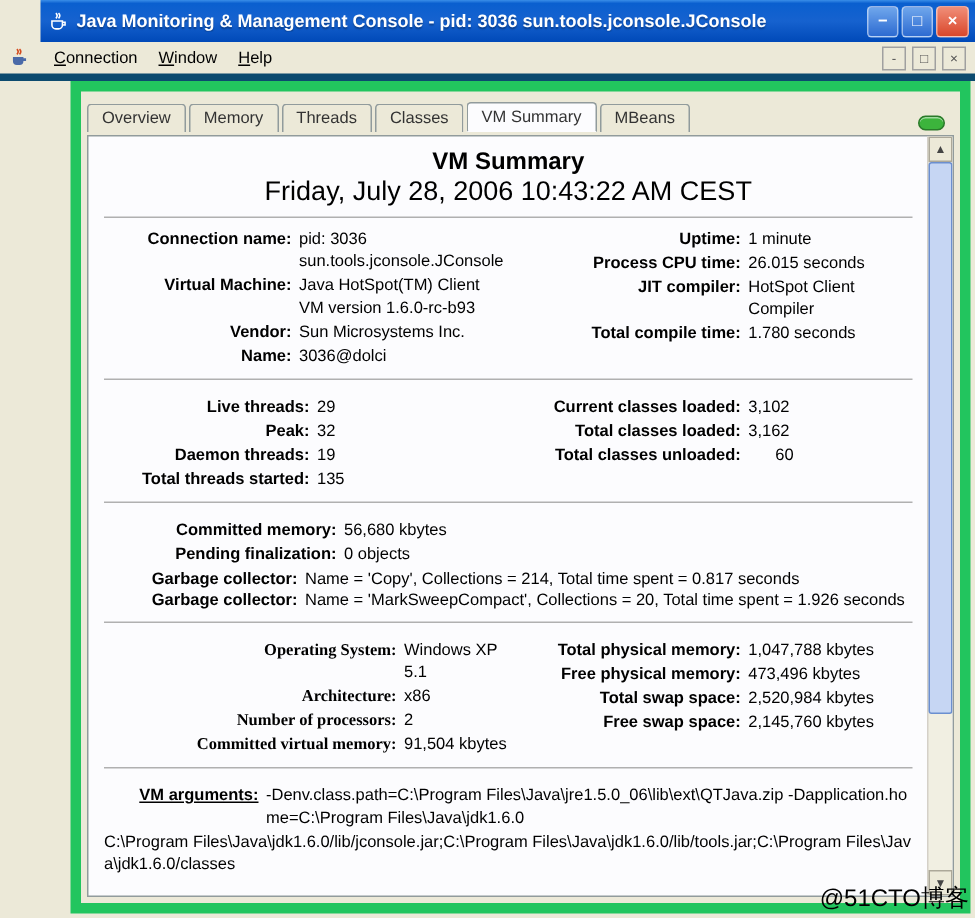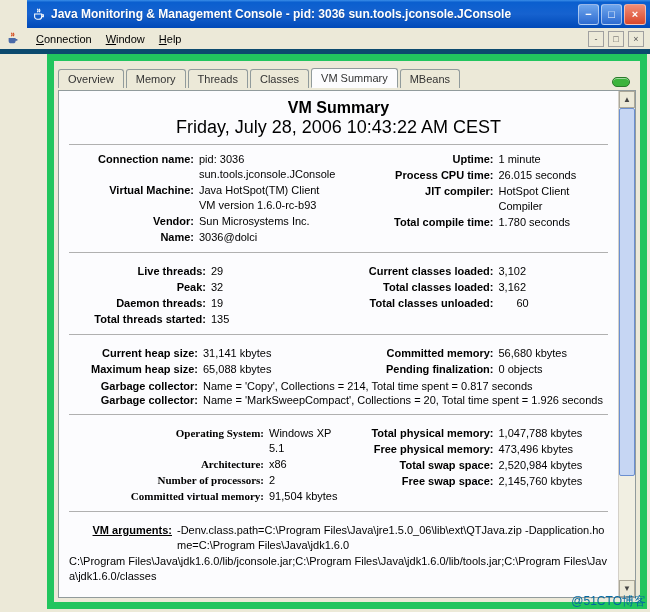--- a/index.html
+++ b/index.html
@@ -51,21 +51,21 @@
 .col.right .k { width:160px; }
 .col.threads .k { width:142px; }
 .col.heap .k { width:134px; }
 .col.os .k { width:200px;font-family:Liberation Serif, serif; }
 .gc-row { margin:2px 0; }
 .gc-row .k { display:inline-block; width:134px; text-align:right; font-weight:bold; padding-right:5px; }
 
 .args .k { width:108px;text-decoration:underline; }
 .args .v { word-break:break-all; }
 
-.watermark { position:absolute; right:4px; bottom:2px; font-size:12px; color:#0369a1; pointer-events:none; }
+.watermark { position:absolute; right:4px; bottom:2px; font-size:16px; color:#000000; pointer-events:none; }
 .java-cup { width:14px; height:14px; }
 </style>
 </head>
 <body>
 
 <div class="titlebar">
   <span class="tb-icon">
     <svg class="java-cup" viewBox="0 0 16 16">
         <path d="M3 8 h8 v3 a3 3 0 0 1 -3 3 h-2 a3 3 0 0 1 -3 -3 z M11 9 h2 v2 h-2 z M6 2 q2 2 0 4 M8 2 q2 2 0 4" stroke="#fff" fill="none" stroke-width="1.2"></path>
       </svg>
@@ -186,30 +186,20 @@
             <div class="kv">
                 <div class="k">Total classes unloaded:</div>
                 <div class="v" style="padding-left:18px">60</div>
               </div>
           </div>
         </div>
       </div>
 
       <div class="section">
         <div class="cols">
-          <div class="col heap">
-            <div class="kv">
-                <div class="k">Current heap size:</div>
-                <div class="v">31,141 kbytes</div>
-              </div>
-            <div class="kv">
-                <div class="k">Maximum heap size:</div>
-                <div class="v">65,088 kbytes</div>
-              </div>
-          </div>
           <div class="col right">
             <div class="kv">
                 <div class="k">Committed memory:</div>
                 <div class="v">56,680 kbytes</div>
               </div>
             <div class="kv">
                 <div class="k">Pending finalization:</div>
                 <div class="v">0 objects</div>
               </div>
           </div>

